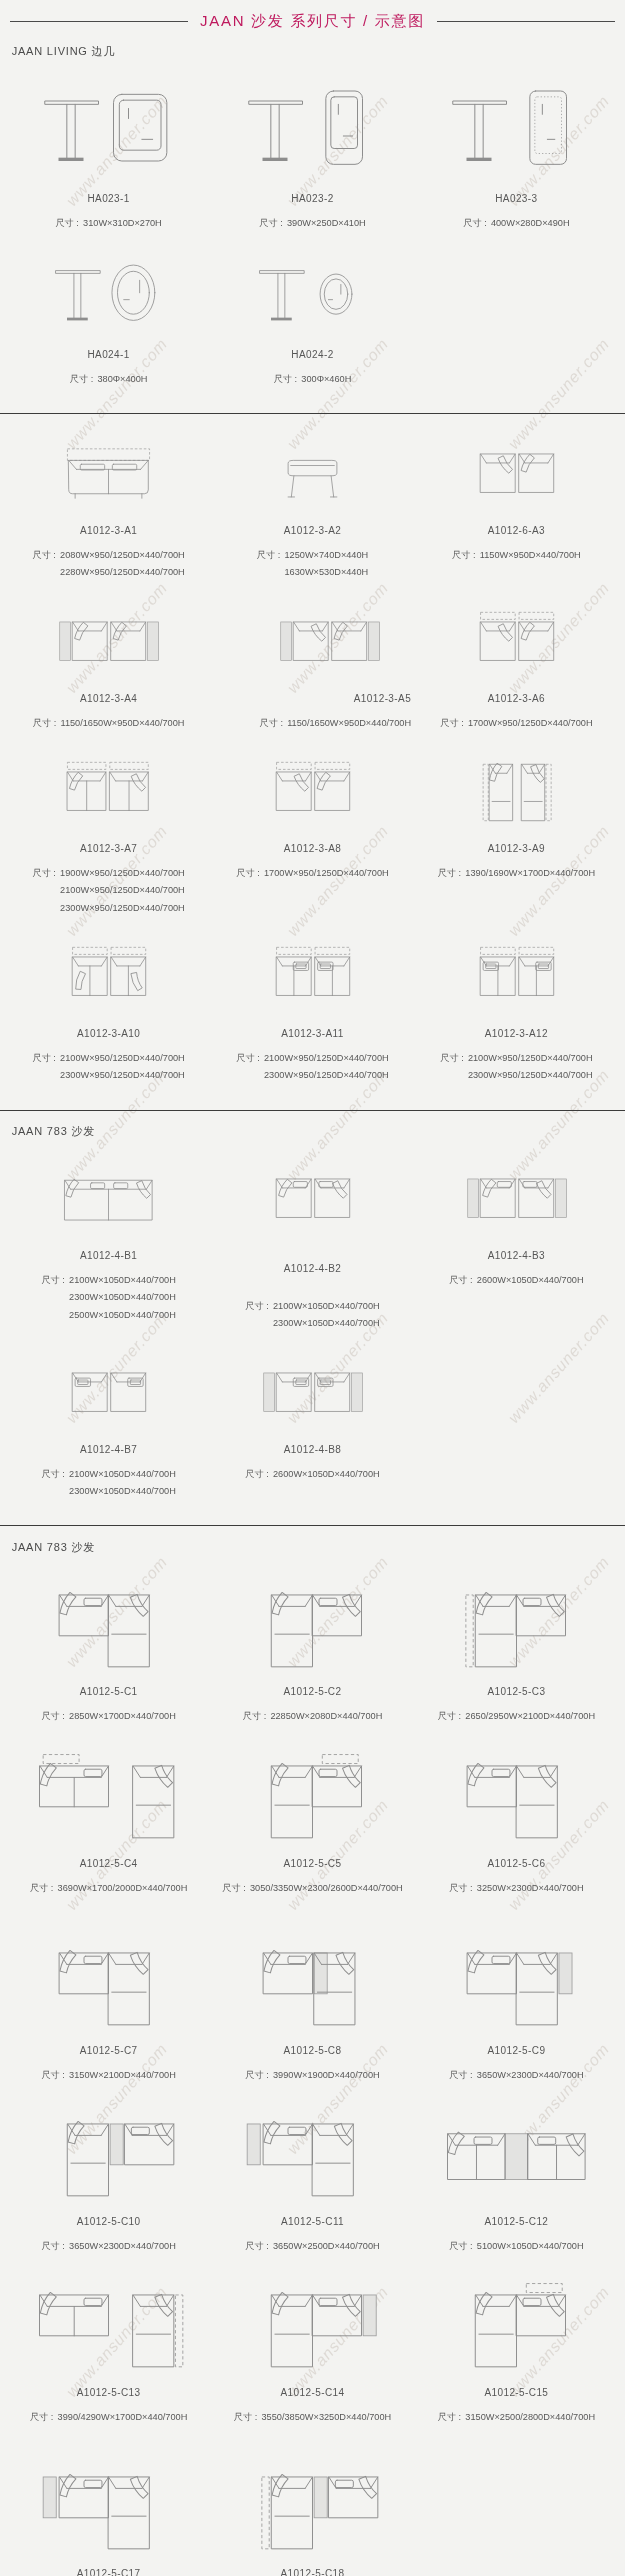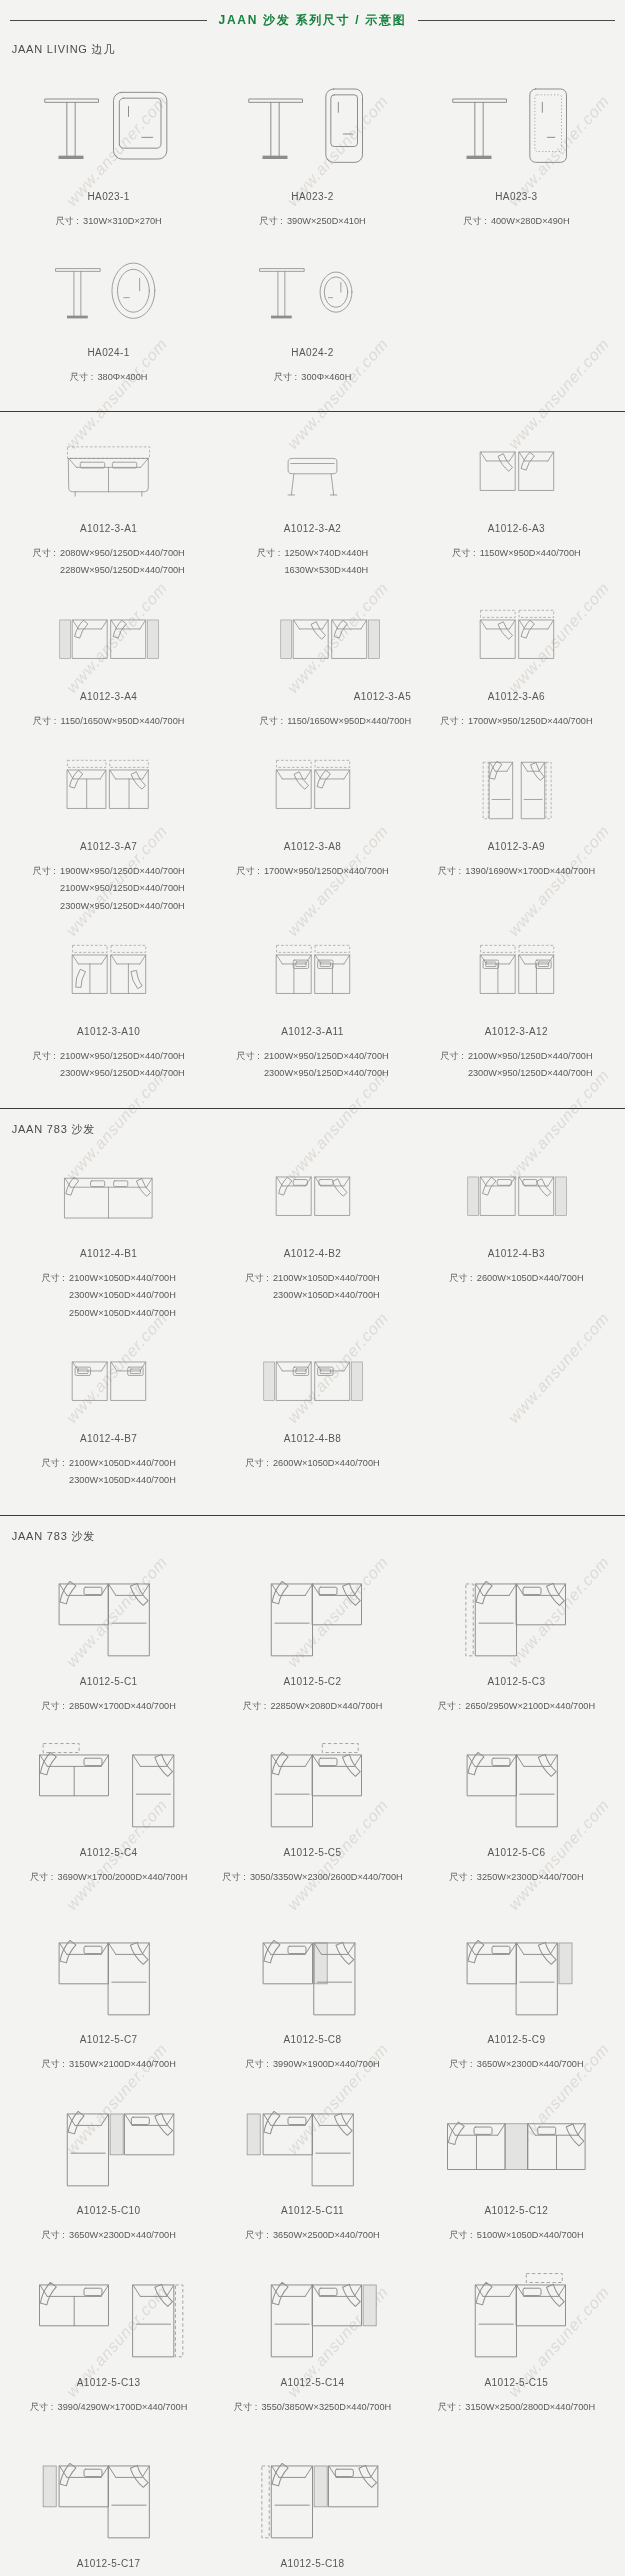--- a/index.html
+++ b/index.html
@@ -3,21 +3,21 @@
 <meta charset="utf-8">
 <style>
   html,body{margin:0;padding:0;background:#f3f3f1;}
   body{width:625px;font-family:"Liberation Sans", sans-serif;color:#575757;}
   .page{position:relative;width:625px;min-height:2576px;overflow:hidden;background:#f3f3f1;}
   .wm-layer{position:absolute;inset:0;z-index:0;pointer-events:none;}
   .wm{position:absolute;white-space:nowrap;font-size:16px;color:rgba(190,180,168,0.38);transform:rotate(-48deg);font-style:italic;letter-spacing:0.8px;}
   .content{position:relative;z-index:1;padding:8.3px 10px 25px;}
   .page-header{display:flex;align-items:center;gap:11.7px;margin-top:3.3px;}
   .hr-rule{flex:1;height:0.8px;background:#4a4a4a;}
-  .page-title{font-size:12px;font-weight:bold;color:#15803d;margin:0;letter-spacing:1.7px;white-space:nowrap;}
+  .page-title{font-size:15px;font-weight:normal;color:#be185d;margin:0;letter-spacing:1.7px;white-space:nowrap;}
   .divider{border:none;border-top:1.7px solid #3b3b3b;margin:25px -10px 0;}
   .section-label{font-size:11px;font-weight:normal;color:#4a4a4a;margin:13.3px 0 0 1.7px;letter-spacing:0.8px;}
   .row{display:grid;grid-template-columns:repeat(3,1fr);column-gap:6.7px;}
   .item{display:flex;flex-direction:column;align-items:center;margin-top:22px;}
   .sketch{display:flex;align-items:flex-end;justify-content:center;}
   .sketch svg{display:block;width:163px;}
   .h120 svg{height:100px}.h100 svg{height:83px}.h92 svg{height:77px}.h118 svg{height:98px}
   .code{font-size:10px;color:#565656;margin-top:11.7px;letter-spacing:0.4px;}
   .dims{display:flex;gap:4.2px;margin-top:11px;font-size:9.2px;color:#585858;}
   .dims .pfx{white-space:nowrap;line-height:1.9;}
@@ -536,21 +536,21 @@
             <figcaption class="code">A1012-4-B1</figcaption>
             <div class="dims">
               <span class="pfx">尺寸 :</span>
               <div class="lines">
                 <div>2100W×1050D×440/700H</div>
                 <div>2300W×1050D×440/700H</div>
                 <div>2500W×1050D×440/700H</div>
               </div>
             </div>
           </figure>
-          <figure class="item" style="margin: 22px 0px 0px;">
+          <figure class="item" style="margin: 22px 0px 0px; gap: 13px;">
             <div class="sketch h92">
               <svg viewBox="0 0 180 120" preserveAspectRatio="xMidYMid meet" xmlns="http://www.w3.org/2000/svg">
                 <rect x="34" y="28" width="54" height="60" class="ln"></rect>
                 <line x1="43" y1="42" x2="79" y2="42" class="ln"></line>
                 <path class="ln" d="M34,28 L43,42 M88,28 L79,42"></path>
                 <rect x="94" y="28" width="54" height="60" class="ln"></rect>
                 <line x1="103" y1="42" x2="139" y2="42" class="ln"></line>
                 <path class="ln" d="M94,28 L103,42 M148,28 L139,42"></path>
                 <g transform="translate(48 44) rotate(32)">
                   <path class="ln" d="M-6,-14 Q-9,0 -4,14 L4,12 Q0,0 3,-13 Z"></path>

